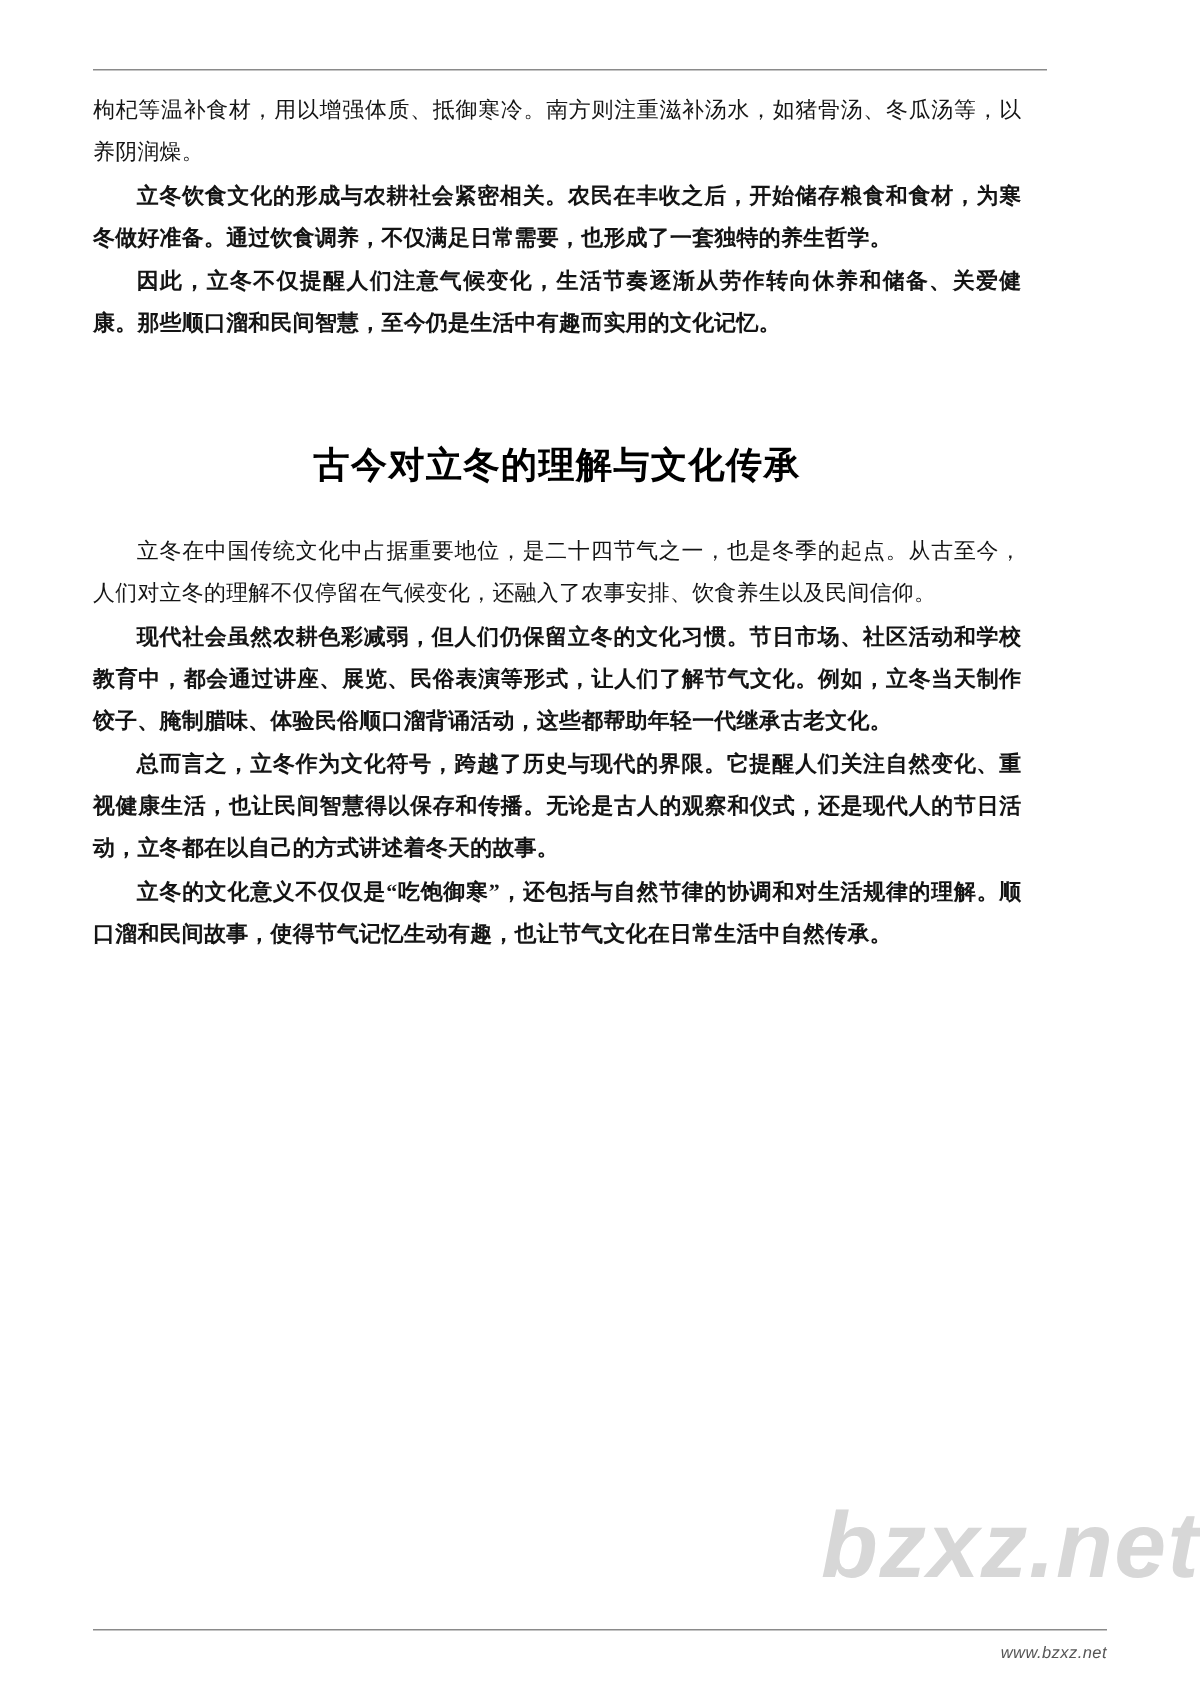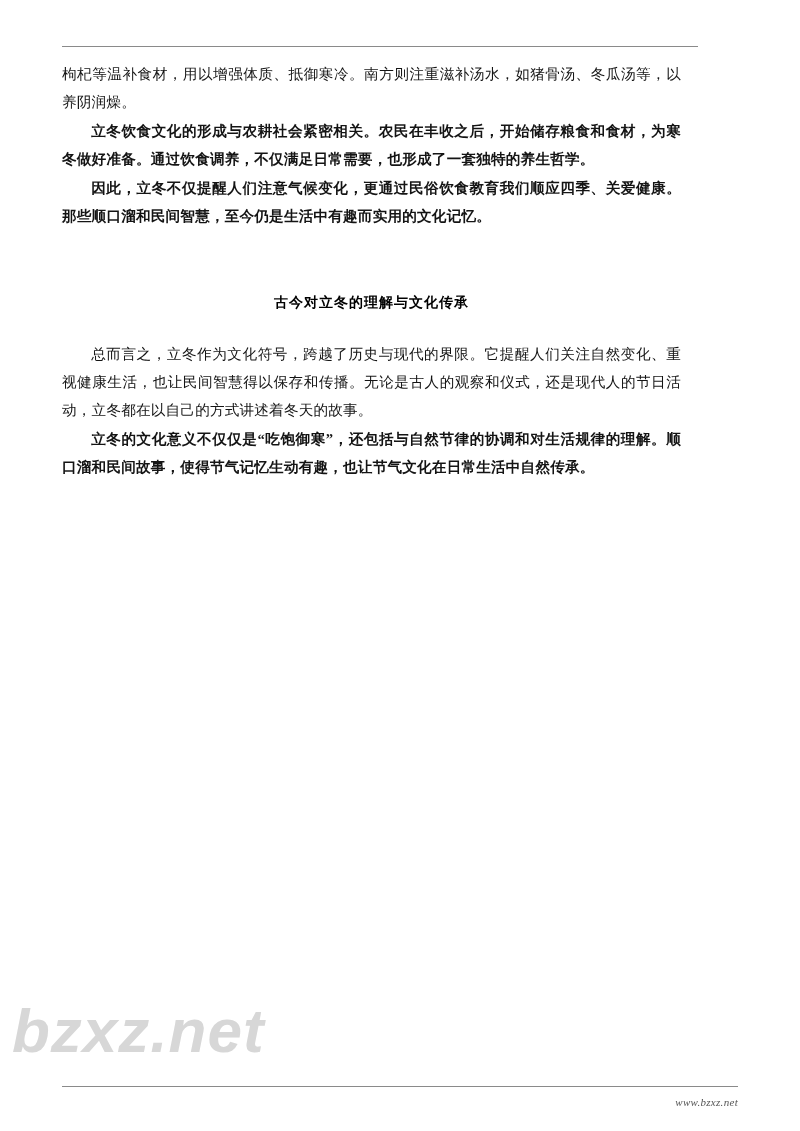--- a/index.html
+++ b/index.html
@@ -45,38 +45,38 @@
   }
   p.indent {
     text-indent: 2em;
   }
   p + p {
     margin-top: 1px;
     font-weight: bold;
   }
   .section-title {
     text-align: center;
-    font-size: 14px;
+    font-size: 24px;
     font-weight: bold;
     letter-spacing: 1px;
     margin: 0;
     padding: 0;
     color: #000;
     font-family: "Liberation Serif", "DejaVu Serif", serif;
   }
   .title-block {
     margin-top: 64px;
     margin-bottom: 28px;
   }
   .watermark {
     position: absolute;
-    left: 12px;
+    left: 0;
     right: 0;
     top: 995px;
-    text-align: left;
+    text-align: right;
     font-family: "Liberation Sans", sans-serif;
     font-size: 62px;
     font-weight: bold;
     font-style: italic;
     color: #d7d7d7;
     letter-spacing: 1px;
     user-select: none;
     pointer-events: none;
   }
   .rule-bottom {
@@ -84,45 +84,47 @@
     left: 62px;
     right: 62px;
     top: 1086px;
     height: 1px;
     background: #8a8a8a;
   }
   .footer {
     position: absolute;
     right: 62px;
     top: 1096px;
-    font-family: Liberation Serif, serif;
+    font-family: Liberation Sans, sans-serif;
     font-style: italic;
     font-size: 11px;
     color: #555;
     letter-spacing: 0.3px;
   }
 </style>
 </head>
 <body>
 
 <div class="page">
 
   <div class="rule-top"></div>
 
   <div class="body-text">
     <p>枸杞等温补食材，用以增强体质、抵御寒冷。南方则注重滋补汤水，如猪骨汤、冬瓜汤等，以养阴润燥。</p>
     <p class="indent">立冬饮食文化的形成与农耕社会紧密相关。农民在丰收之后，开始储存粮食和食材，为寒冬做好准备。通过饮食调养，不仅满足日常需要，也形成了一套独特的养生哲学。</p>
-    <p class="indent">因此，立冬不仅提醒人们注意气候变化，更通过民俗饮食教育我们顺应四季、关爱健康。那些顺口溜和民间智慧，至今仍是生活中有趣而实用的文化记忆。</p>
+    <p class="indent">因此，立冬不仅提醒人们注意气候变化，生活节奏逐渐从劳作转向休养和储备、关爱健康。那些顺口溜和民间智慧，至今仍是生活中有趣而实用的文化记忆。</p>
   </div>
 
   <div class="title-block">
     <h2 class="section-title">古今对立冬的理解与文化传承</h2>
   </div>
 
   <div>
+    <p class="indent">立冬在中国传统文化中占据重要地位，是二十四节气之一，也是冬季的起点。从古至今，人们对立冬的理解不仅停留在气候变化，还融入了农事安排、饮食养生以及民间信仰。</p>
+    <p class="indent">现代社会虽然农耕色彩减弱，但人们仍保留立冬的文化习惯。节日市场、社区活动和学校教育中，都会通过讲座、展览、民俗表演等形式，让人们了解节气文化。例如，立冬当天制作饺子、腌制腊味、体验民俗顺口溜背诵活动，这些都帮助年轻一代继承古老文化。</p>
     <p class="indent">总而言之，立冬作为文化符号，跨越了历史与现代的界限。它提醒人们关注自然变化、重视健康生活，也让民间智慧得以保存和传播。无论是古人的观察和仪式，还是现代人的节日活动，立冬都在以自己的方式讲述着冬天的故事。</p>
     <p class="indent">立冬的文化意义不仅仅是“吃饱御寒”，还包括与自然节律的协调和对生活规律的理解。顺口溜和民间故事，使得节气记忆生动有趣，也让节气文化在日常生活中自然传承。</p>
   </div>
 
 </div>
 
 <div class="watermark">bzxz.net</div>
 
 <div class="rule-bottom"></div>
 <div class="footer">www.bzxz.net</div>

